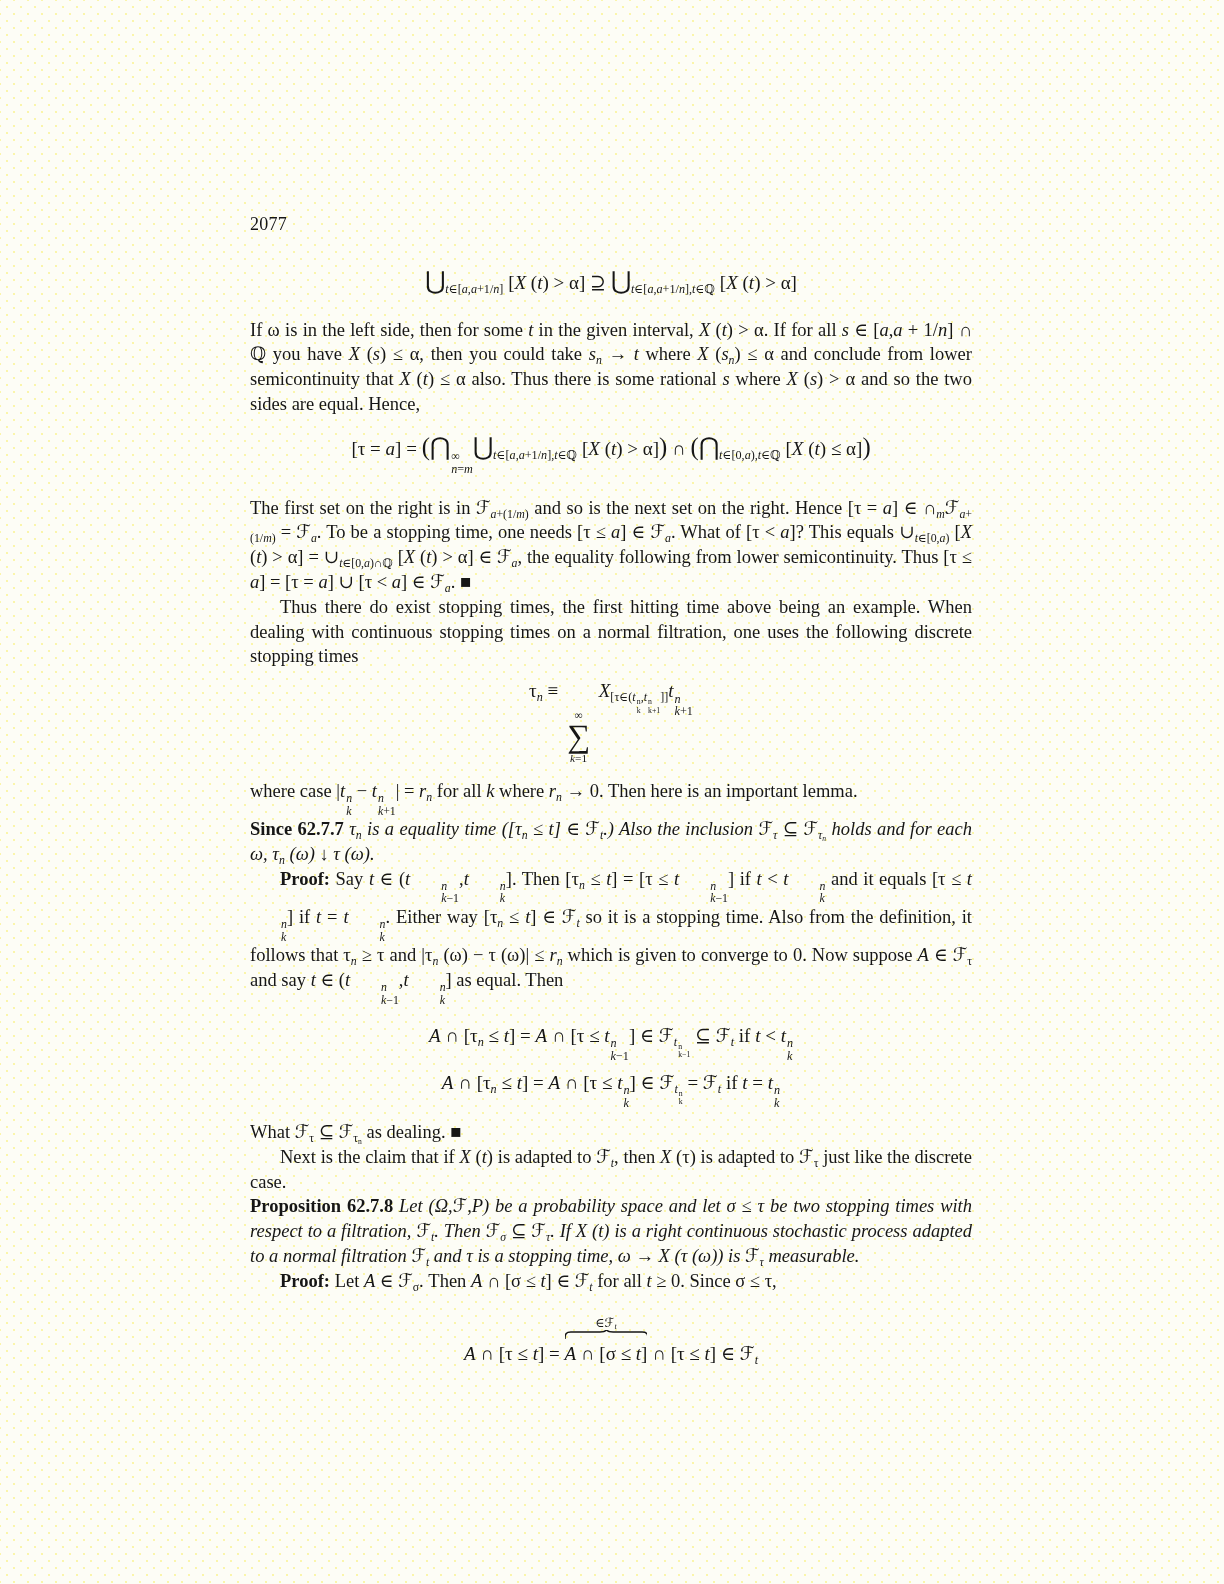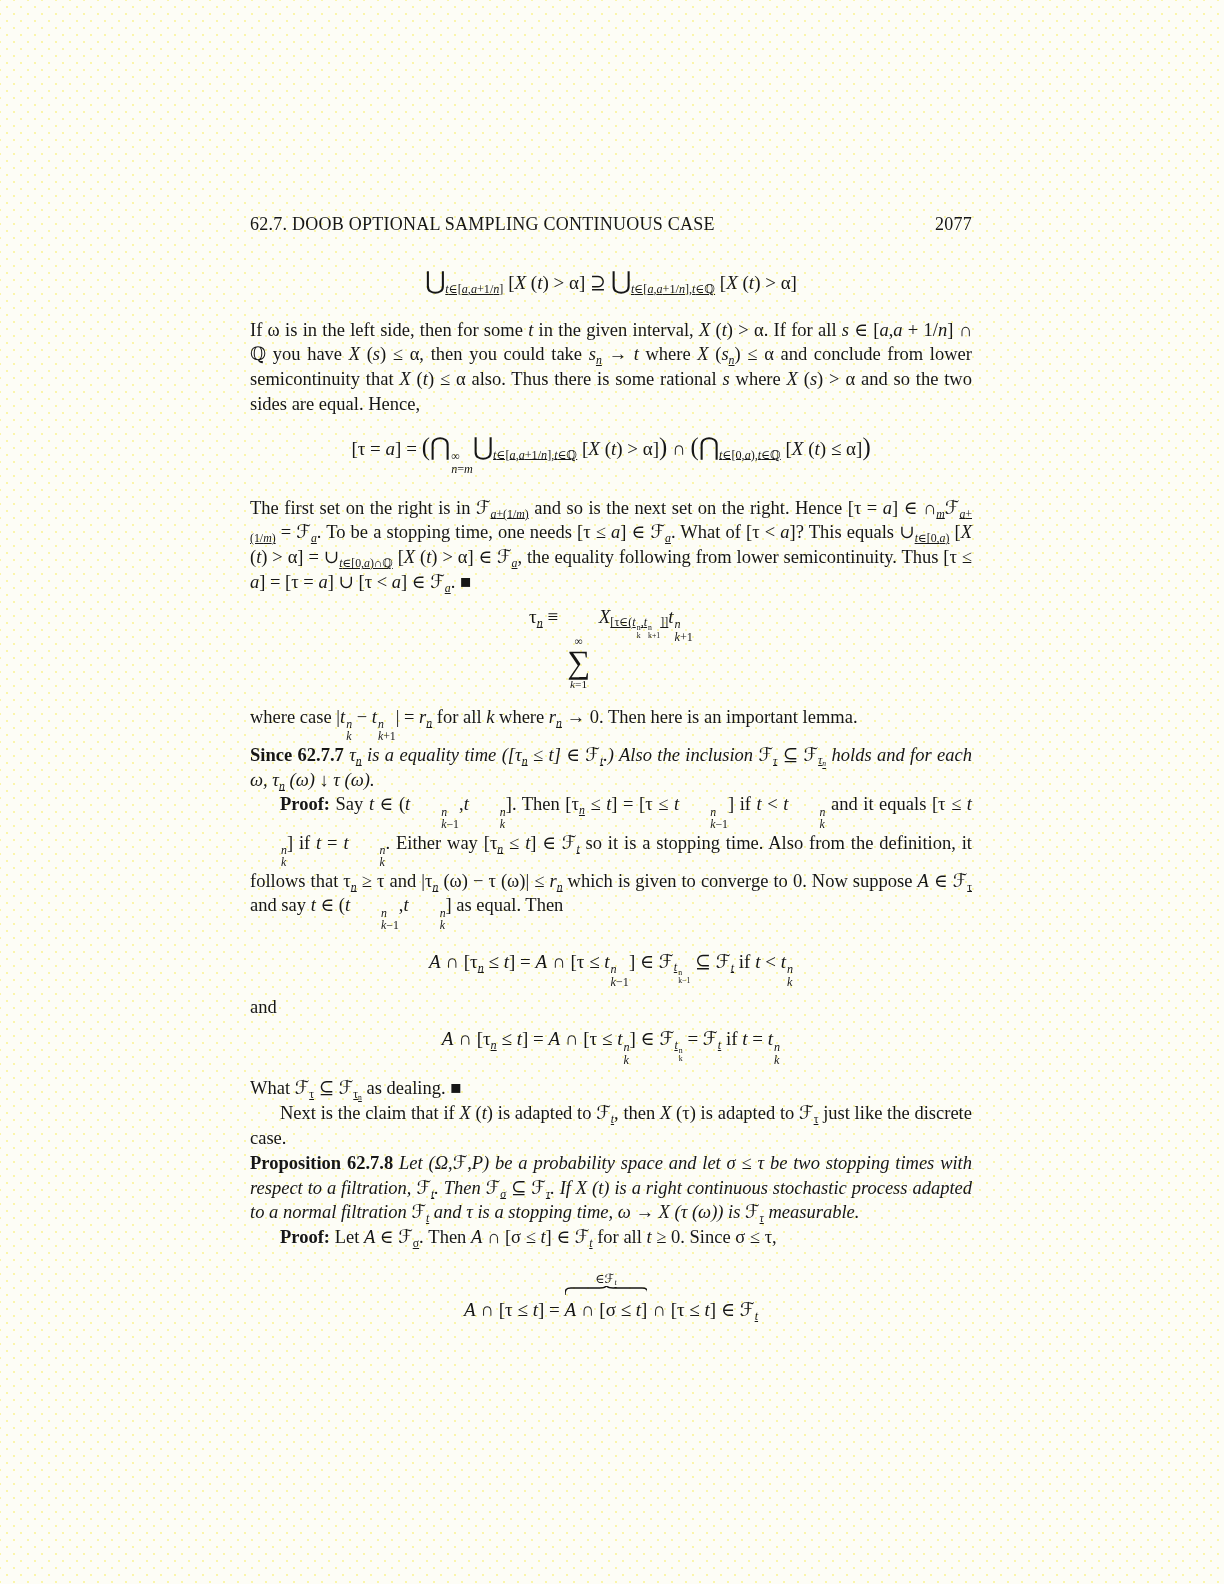--- a/index.html
+++ b/index.html
@@ -15,21 +15,21 @@
     color:#161616;
   }
   .page{box-sizing:border-box;width:1224px;height:1584px;padding:214px 252px 30px 250px;overflow:hidden;}
   .hdr{display:flex;justify-content:space-between;align-items:baseline;font-size:18px;letter-spacing:.25px;margin:0 0 34px 0;}
   p.body{font-size:18.5px;line-height:24.8px;text-align:justify;margin:0;}
   .indent{text-indent:30px;}
   .gap{margin-top:17px;}
   .disp{font-size:19px;line-height:1.5;text-align:center;margin:14px 0;}
   .em-block{font-style:italic;}
   b.head{font-style:normal;font-weight:bold;}
-  sub,sup{font-size:.64em;line-height:0;text-decoration:underline;}
+  sub,sup{font-size:.64em;line-height:0;}
   sub{vertical-align:-.3em;}
   .mstk{display:inline-flex;flex-direction:column;align-items:flex-start;font-size:.64em;line-height:1.05;vertical-align:-.45em;margin-left:1px;}
   .mstk>span{display:block;}
   .mlim{display:inline-flex;flex-direction:column;align-items:center;vertical-align:-1.15em;margin:0 4px;line-height:1;}
   .mlim-t,.mlim-b{font-size:.6em;line-height:1.15;}
   .mlim-o{font-size:1.7em;line-height:.92;}
   .mbig{font-size:1.3em;line-height:0;}
   .obr{position:relative;display:inline-block;}
   .obr .lbl{position:absolute;bottom:calc(100% + 10px);left:0;width:100%;text-align:center;font-size:12.5px;line-height:1;white-space:nowrap;}
   .obr .brsvg{position:absolute;bottom:calc(100% + 1px);left:0;width:100%;height:9px;}
@@ -40,35 +40,35 @@
   #eq5{margin:6px 0 10px;}
   #eq6{margin:46px 0 0;}
   .andline{margin:7px 0;}
 </style>
 </head>
 <body>
 
 <div class="page">
 
   <div class="hdr">
-    <span>62.7. DOOB OPTIONAL SAMPLING CONTINUOUS CASE</span>
     <span>2077</span>
   </div>
 
   <div class="disp" id="eq1"><span class="mbig">⋃</span><sub><span style="font-style: italic;">t</span><span>∈[</span><span style="font-style: italic;">a</span><span>,</span><span style="font-style: italic;">a</span><span>+1/</span><span style="font-style: italic;">n</span><span>]</span></sub><span> [</span><span style="font-style: italic;">X</span><span> (</span><span style="font-style: italic;">t</span><span>) &gt; α] ⊇ </span><span class="mbig">⋃</span><sub><span style="font-style: italic;">t</span><span>∈[</span><span style="font-style: italic;">a</span><span>,</span><span style="font-style: italic;">a</span><span>+1/</span><span style="font-style: italic;">n</span><span>],</span><span style="font-style: italic;">t</span><span>∈ℚ</span></sub><span> [</span><span style="font-style: italic;">X</span><span> (</span><span style="font-style: italic;">t</span><span>) &gt; α]</span></div>
 
   <p class="body"><span>If ω is in the left side, then for some </span><span style="font-style: italic;">t</span><span> in the given interval, </span><span style="font-style: italic;">X</span><span> (</span><span style="font-style: italic;">t</span><span>) &gt; α. If for all </span><span style="font-style: italic;">s</span><span> ∈ [</span><span style="font-style: italic;">a</span><span>,</span><span style="font-style: italic;">a</span><span> + 1/</span><span style="font-style: italic;">n</span><span>] ∩ ℚ you have </span><span style="font-style: italic;">X</span><span> (</span><span style="font-style: italic;">s</span><span>) ≤ α, then you could take </span><span style="font-style: italic;">s</span><sub><span style="font-style: italic;">n</span></sub><span> → </span><span style="font-style: italic;">t</span><span> where </span><span style="font-style: italic;">X</span><span> (</span><span style="font-style: italic;">s</span><sub><span style="font-style: italic;">n</span></sub><span>) ≤ α and conclude from lower semicontinuity that </span><span style="font-style: italic;">X</span><span> (</span><span style="font-style: italic;">t</span><span>) ≤ α also. Thus there is some rational </span><span style="font-style: italic;">s</span><span> where </span><span style="font-style: italic;">X</span><span> (</span><span style="font-style: italic;">s</span><span>) &gt; α and so the two sides are equal. Hence,</span></p>
 
   <div class="disp" id="eq2"><span>[τ = </span><span style="font-style: italic;">a</span><span>] = </span><span class="mbig">(</span><span class="mbig">⋂</span><span class="mstk">
         <span><span>∞</span></span>
         <span><span style="font-style: italic;">n</span><span>=</span><span style="font-style: italic;">m</span></span>
       </span><span class="mbig">⋃</span><sub><span style="font-style: italic;">t</span><span>∈[</span><span style="font-style: italic;">a</span><span>,</span><span style="font-style: italic;">a</span><span>+1/</span><span style="font-style: italic;">n</span><span>],</span><span style="font-style: italic;">t</span><span>∈ℚ</span></sub><span> [</span><span style="font-style: italic;">X</span><span> (</span><span style="font-style: italic;">t</span><span>) &gt; α]</span><span class="mbig">)</span><span> ∩ </span><span class="mbig">(</span><span class="mbig">⋂</span><sub><span style="font-style: italic;">t</span><span>∈[0,</span><span style="font-style: italic;">a</span><span>),</span><span style="font-style: italic;">t</span><span>∈ℚ</span></sub><span> [</span><span style="font-style: italic;">X</span><span> (</span><span style="font-style: italic;">t</span><span>) ≤ α]</span><span class="mbig">)</span></div>
 
   <p class="body"><span>The first set on the right is in ℱ</span><sub><span style="font-style: italic;">a</span><span>+(1/</span><span style="font-style: italic;">m</span><span>)</span></sub><span> and so is the next set on the right. Hence [τ = </span><span style="font-style: italic;">a</span><span>] ∈ ∩</span><sub><span style="font-style: italic;">m</span></sub><span>ℱ</span><sub><span style="font-style: italic;">a</span><span>+(1/</span><span style="font-style: italic;">m</span><span>)</span></sub><span> = ℱ</span><sub><span style="font-style: italic;">a</span></sub><span>. To be a stopping time, one needs [τ ≤ </span><span style="font-style: italic;">a</span><span>] ∈ ℱ</span><sub><span style="font-style: italic;">a</span></sub><span>. What of [τ &lt; </span><span style="font-style: italic;">a</span><span>]? This equals ∪</span><sub><span style="font-style: italic;">t</span><span>∈[0,</span><span style="font-style: italic;">a</span><span>)</span></sub><span> [</span><span style="font-style: italic;">X</span><span> (</span><span style="font-style: italic;">t</span><span>) &gt; α] = ∪</span><sub><span style="font-style: italic;">t</span><span>∈[0,</span><span style="font-style: italic;">a</span><span>)∩ℚ</span></sub><span> [</span><span style="font-style: italic;">X</span><span> (</span><span style="font-style: italic;">t</span><span>) &gt; α] ∈ ℱ</span><sub><span style="font-style: italic;">a</span></sub><span>, the equality following from lower semicontinuity. Thus [τ ≤ </span><span style="font-style: italic;">a</span><span>] = [τ = </span><span style="font-style: italic;">a</span><span>] ∪ [τ &lt; </span><span style="font-style: italic;">a</span><span>] ∈ ℱ</span><sub><span style="font-style: italic;">a</span></sub><span>. ■</span></p>
 
+  <p class="body indent"><span>Thus there do exist stopping times, the first hitting time above being an example. When dealing with continuous stopping times on a normal filtration, one uses the following discrete stopping times</span></p>
 
   <div class="disp" id="eq3"><span>τ</span><sub><span style="font-style: italic;">n</span></sub><span> ≡ </span><span class="mlim">
         <span class="mlim-t"><span>∞</span></span>
         <span class="mlim-o">∑</span>
         <span class="mlim-b"><span style="font-style: italic;">k</span><span>=1</span></span>
       </span><span> </span><span style="font-style: italic;">X</span><sub><span>[τ∈(</span><span style="font-style: italic;">t</span><span class="mstk">
           <span><span>n</span></span>
           <span><span>k</span></span>
         </span><span>,</span><span style="font-style: italic;">t</span><span class="mstk">
           <span><span>n</span></span>
@@ -124,21 +124,20 @@
         <span><span style="font-style: italic;">n</span></span>
         <span><span style="font-style: italic;">k</span><span>−1</span></span>
       </span><span>] ∈ ℱ</span><sub><span style="font-style: italic;">t</span><span class="mstk">
           <span><span>n</span></span>
           <span><span>k−1</span></span>
         </span></sub><span> ⊆ ℱ</span><sub><span style="font-style: italic;">t</span></sub><span> if </span><span style="font-style: italic;">t</span><span> &lt; </span><span style="font-style: italic;">t</span><span class="mstk">
         <span><span style="font-style: italic;">n</span></span>
         <span><span style="font-style: italic;">k</span></span>
       </span></div>
 
-  <p class="body andline">and</p>
 
   <div class="disp" id="eq5"><span style="font-style: italic;">A</span><span> ∩ [τ</span><sub><span style="font-style: italic;">n</span></sub><span> ≤ </span><span style="font-style: italic;">t</span><span>] = </span><span style="font-style: italic;">A</span><span> ∩ [τ ≤ </span><span style="font-style: italic;">t</span><span class="mstk">
         <span><span style="font-style: italic;">n</span></span>
         <span><span style="font-style: italic;">k</span></span>
       </span><span>] ∈ ℱ</span><sub><span style="font-style: italic;">t</span><span class="mstk">
           <span><span>n</span></span>
           <span><span>k</span></span>
         </span></sub><span> = ℱ</span><sub><span style="font-style: italic;">t</span></sub><span> if </span><span style="font-style: italic;">t</span><span> = </span><span style="font-style: italic;">t</span><span class="mstk">
         <span><span style="font-style: italic;">n</span></span>
         <span><span style="font-style: italic;">k</span></span>

